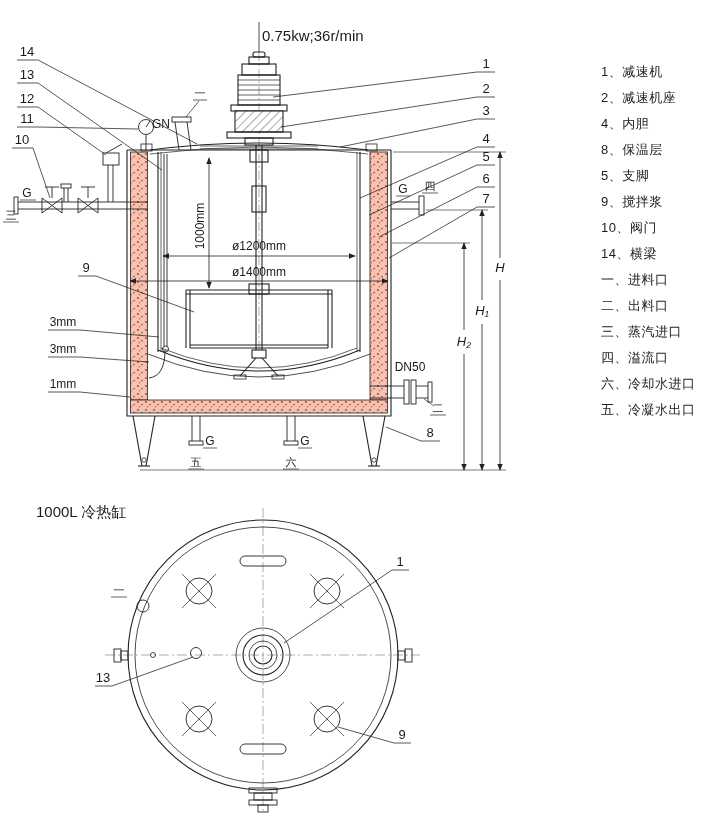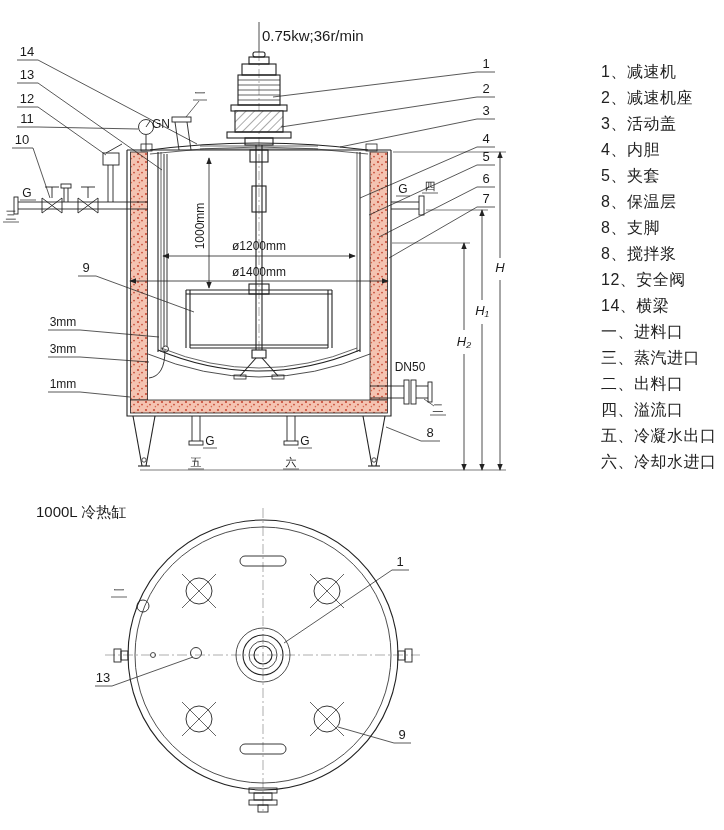--- a/index.html
+++ b/index.html
@@ -1,21 +1,21 @@
 <!DOCTYPE html>
 <html><head>
 <meta charset="utf-8">
 <style>
   html,body{margin:0;padding:0;background:#ffffff;}
   #stage{position:relative;width:724px;height:814px;background:#fff;overflow:hidden;
          font-family:"Liberation Sans",sans-serif;}
   svg{position:absolute;left:0;top:0;}
   svg text{font-family:"Liberation Sans",sans-serif;fill:#1a1a1a;}
   .parts{position:absolute;left:601px;top:59px;width:120px;
-         font-size:16px;line-height:26px;color:#222;letter-spacing:.5px;}
+         font-size:13px;line-height:26px;color:#222;letter-spacing:.5px;}
   .pitem{white-space:nowrap;}
 </style>
 </head>
 <body>
 <div id="stage">
 
 <svg width="724" height="830" viewBox="0 0 724 830">
   <defs>
     <marker id="arr" viewBox="0 0 10 10" refX="9" refY="5" markerWidth="9" markerHeight="9" orient="auto-start-reverse">
       <path d="M0,1 L10,5 L0,9 z" fill="#222"></path>
@@ -348,29 +348,27 @@
     </g>
     <text x="400" y="566" font-size="13" text-anchor="middle" stroke="none">1</text>
     <text x="103" y="682" font-size="13" text-anchor="middle" stroke="none">13</text>
     <text x="402" y="739" font-size="13" text-anchor="middle" stroke="none">9</text>
   </g>
 </svg>
 
 <div class="parts">
   <div class="pitem">1、减速机</div>
   <div class="pitem">2、减速机座</div>
-  <div class="pitem">3、活动盖</div>
   <div class="pitem">4、内胆</div>
-  <div class="pitem">5、夹套</div>
   <div class="pitem">8、保温层</div>
-  <div class="pitem">8、支脚</div>
-  <div class="pitem">8、搅拌浆</div>
-  <div class="pitem">12、安全阀</div>
+  <div class="pitem">5、支脚</div>
+  <div class="pitem">9、搅拌浆</div>
+  <div class="pitem">10、阀门</div>
   <div class="pitem">14、横梁</div>
   <div class="pitem">一、进料口</div>
+  <div class="pitem">二、出料口</div>
   <div class="pitem">三、蒸汽进口</div>
-  <div class="pitem">二、出料口</div>
   <div class="pitem">四、溢流口</div>
+  <div class="pitem">六、冷却水进口</div>
   <div class="pitem">五、冷凝水出口</div>
-  <div class="pitem">六、冷却水进口</div>
 </div>
 
 </div>
 
 </body></html>

